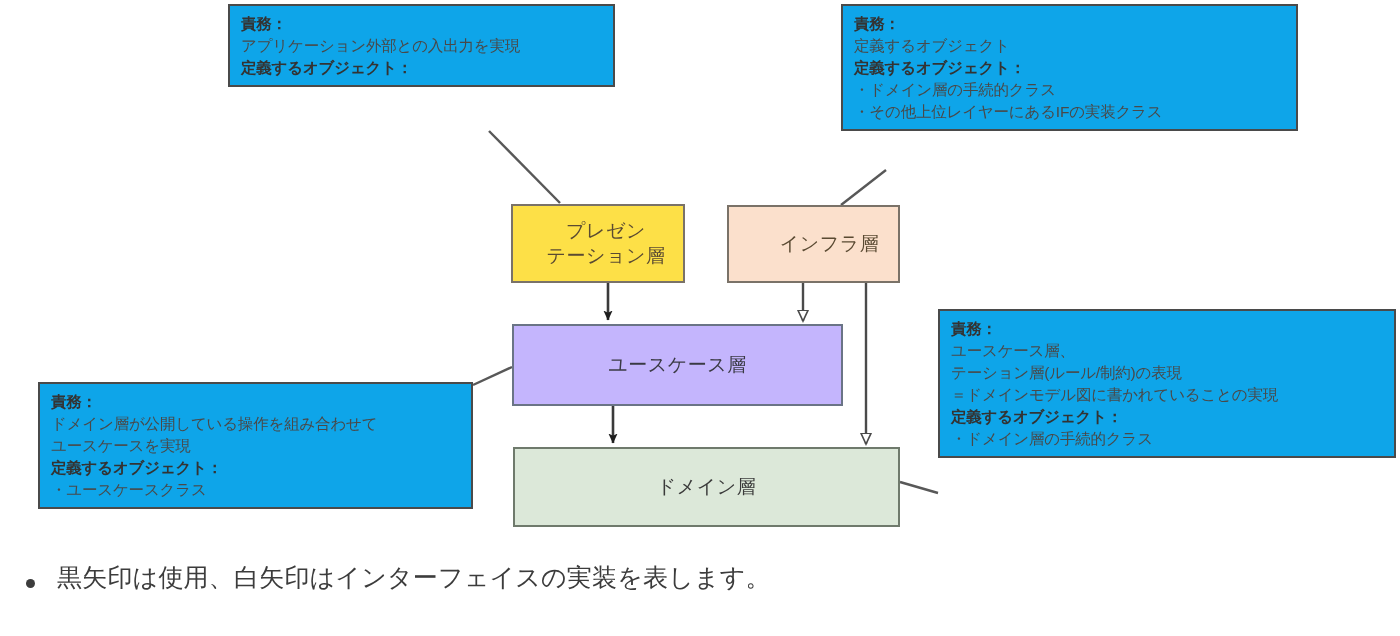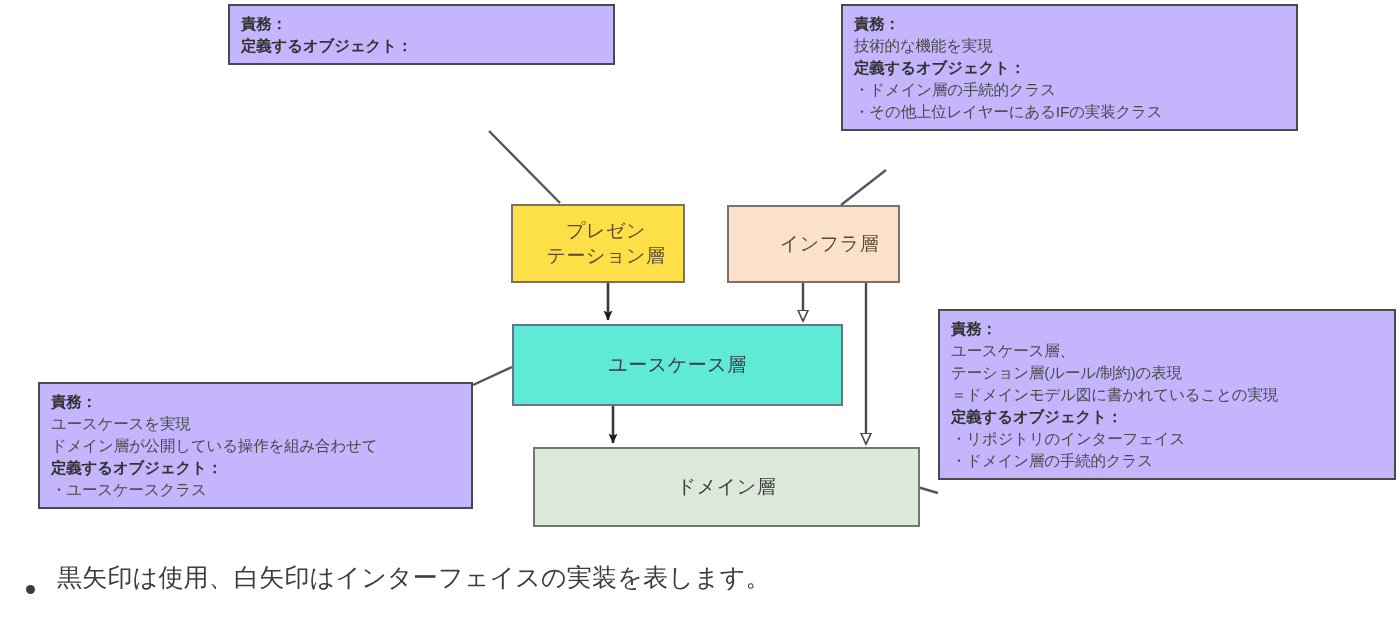--- a/index.html
+++ b/index.html
@@ -29,21 +29,21 @@
     left: 0; top: 0;
     width: 1400px;
     height: 636px;
     pointer-events: none;
   }
 
   
   .note {
     position: absolute;
     box-sizing: border-box;
-    background: #c4b5fd;
+    background: #0ea5e9;
     border: 2px solid #4a4a4a;
     padding: 7px 9px 6px 11px;
     font-size: 15.5px;
     line-height: 1.42;
     color: #494949;
     letter-spacing: -0.2px;
     white-space: nowrap;
   }
   .note .hd {
     font-weight: bold;
@@ -70,35 +70,35 @@
     border-color: #7a7268;
     color: #5a4a32;
     padding-left: 16px;
   }
   .layer.infra {
     background: #fbe0cc;
     border-color: #7a7268;
     color: #5a4a32;
   }
   .layer.usecase {
-    background: #5eead4;
+    background: #c4b5fd;
     border-color: #6a7486;
     color: #3a3a44;
   }
   .layer.domain {
     background: #dce8d9;
     border-color: #6f7a6c;
     color: #3a3a3a;
   }
 
   
   .bullet-row {
     position: absolute;
     display: flex;
-    align-items: flex-end;
+    align-items: center;
     font-size: 25px;
     line-height: 1.3;
     color: #3c3c3c;
     letter-spacing: 0.2px;
   }
   .bullet-dot {
     width: 9px;
     height: 9px;
     border-radius: 50%;
     background: #3c3c3c;
@@ -140,65 +140,65 @@
 
     <path d="M803,283 L803,321" fill="none" stroke="#4a4a4a" stroke-width="2.4" marker-end="url(#arrowHollow)"></path>
 
     <path d="M613,406 L613,443" fill="none" stroke="#3a3a3a" stroke-width="2.6" marker-end="url(#arrowFilled)"></path>
 
     <path d="M866,283 L866,444" fill="none" stroke="#4a4a4a" stroke-width="2.4" marker-end="url(#arrowHollow)"></path>
   </svg>
 
   <div class="note" style="left:228px; top:4px; width:387px;">
     <span class="ln hd">責務：</span>
+    <span class="ln">アプリケーション外部との入出力を実現</span>
     <span class="ln hd">定義するオブジェクト：</span>
   </div>
 
   <div class="note" style="left:841px; top:4px; width:457px;">
     <span class="ln hd">責務：</span>
-    <span class="ln">技術的な機能を実現</span>
+    <span class="ln">定義するオブジェクト</span>
     <span class="ln hd">定義するオブジェクト：</span>
     <span class="ln">・ドメイン層の手続的クラス</span>
     <span class="ln">・その他上位レイヤーにあるIFの実装クラス</span>
   </div>
 
   <div class="note" style="left:38px; top:382px; width:435px;">
     <span class="ln hd">責務：</span>
+    <span class="ln">ドメイン層が公開している操作を組み合わせて</span>
     <span class="ln">ユースケースを実現</span>
-    <span class="ln">ドメイン層が公開している操作を組み合わせて</span>
     <span class="ln hd">定義するオブジェクト：</span>
     <span class="ln">・ユースケースクラス</span>
   </div>
 
   <div class="note" style="left:938px; top:309px; width:458px;">
     <span class="ln hd">責務：</span>
     <span class="ln">ユースケース層、</span>
     <span class="ln">テーション層(ルール/制約)の表現</span>
     <span class="ln">＝ドメインモデル図に書かれていることの実現</span>
     <span class="ln hd">定義するオブジェクト：</span>
-    <span class="ln">・リポジトリのインターフェイス</span>
     <span class="ln">・ドメイン層の手続的クラス</span>
   </div>
 
   <div class="layer presentation" style="left:511px; top:204px; width:174px; height:79px;">
     <div>
       <div>プレゼン</div>
       <div>テーション層</div>
     </div>
   </div>
 
   <div class="layer infra" style="left:727px; top:205px; width:173px; height:78px;padding-left:32px;">
     <div>インフラ層</div>
   </div>
 
   <div class="layer usecase" style="left:512px; top:324px; width:331px; height:82px;">
     <div>ユースケース層</div>
   </div>
 
-  <div class="layer domain" style="left:513px; top:447px; width:387px; height:80px;margin-left:20px;">
+  <div class="layer domain" style="left:513px; top:447px; width:387px; height:80px;">
     <div>ドメイン層</div>
   </div>
 
   <div class="bullet-row" style="left:26px; top:561px;">
     <span class="bullet-dot"></span>
     <span>黒矢印は使用、白矢印はインターフェイスの実装を表します。</span>
   </div>
 
   <div class="bullet-partial" style="left:26px; top:626px; width:700px;">
     <span class="bullet-dot"></span>

